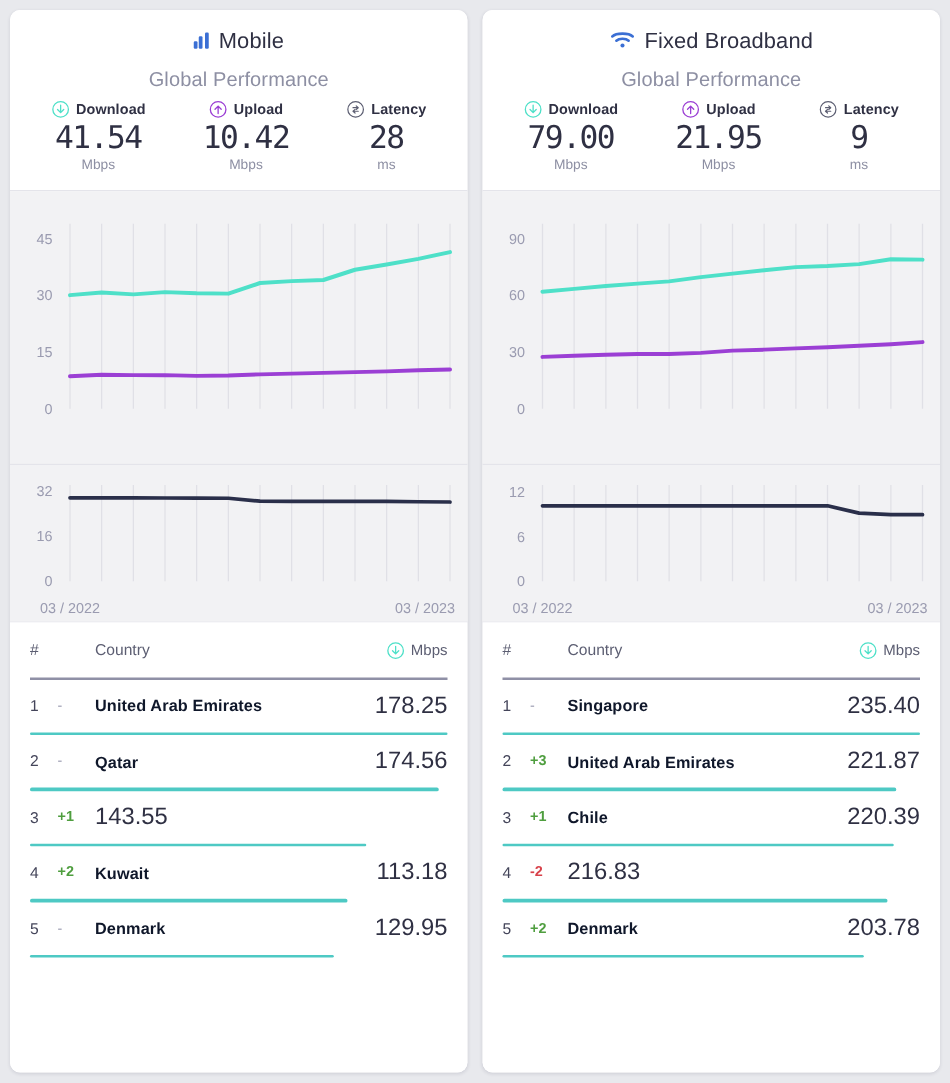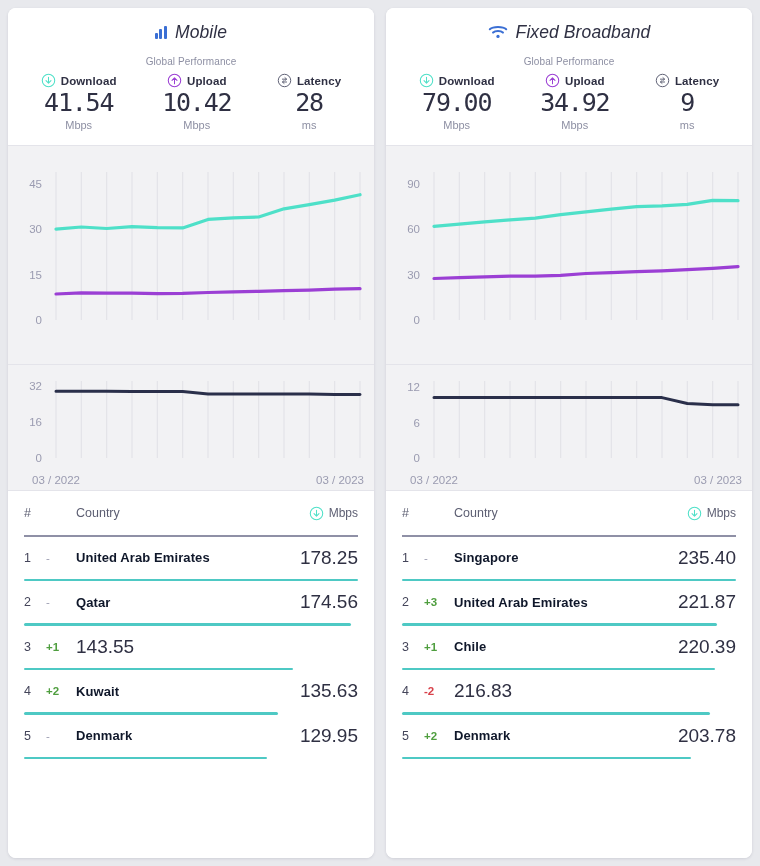--- a/index.html
+++ b/index.html
@@ -28,31 +28,31 @@
     min-width:0;
   }
 
   
   .card-head{padding:10px 0 10px 0;background:#fff;}
   .title-row{
     display:flex;align-items:center;justify-content:center;gap:8px;
     height:28px;
   }
   .title-row .tname{
-    font-size:17.5px;color:#2f3043;letter-spacing:.1px;font-style:italic;
+    font-size:17.5px;color:#2f3043;letter-spacing:.1px;
   }
   .icon-bars{display:flex;align-items:flex-end;gap:1.6px;height:13px;}
   .icon-bars i{display:block;width:3px;background:#3b6fd4;border-radius:1px;}
   .icon-bars i:nth-child(1){height:6px;}
   .icon-bars i:nth-child(2){height:10px;}
   .icon-bars i:nth-child(3){height:13px;}
   .wifi-ico{display:block;}
 
   .subtitle{
-    text-align:center;font-size:10px;color:#8d8fa3;
+    text-align:center;font-size:16px;color:#8d8fa3;
     margin:10px 0 6px 0;font-weight:400;letter-spacing:.1px;
   }
   .metrics{display:flex;justify-content:space-around;padding:0 10px 4px 10px;text-align:right;}
   .metric{display:flex;flex-direction:column;align-items:center;min-width:0;}
   .metric-label{display:flex;align-items:center;gap:5px;}
   .metric-label .mtxt{font-size:11.5px;color:#2f3043;font-weight:700;letter-spacing:.1px;}
   .metric-val{
     font-size:25px;color:#2f3043;margin-top:2px;line-height:1;
     font-family:"DejaVu Sans Mono","Liberation Mono",monospace;
     font-weight:400;letter-spacing:-1.2px;
@@ -222,21 +222,21 @@
         <div class="row">
         <span class="r-num">3</span>
         <span class="r-chg up">+1</span>
         <span class="r-val">143.55</span>
       </div>
       <div class="bar" style="width:80.5%"></div>
         <div class="row">
         <span class="r-num">4</span>
         <span class="r-chg up">+2</span>
         <span class="r-country">Kuwait</span>
-        <span class="r-val">135.63</span>
+        <span class="r-val">113.18</span>
       </div>
       <div class="bar" style="width:76.1%"></div>
         <div class="row">
         <span class="r-num">5</span>
         <span class="r-chg flat">-</span>
         <span class="r-country">Denmark</span>
         <span class="r-val">129.95</span>
       </div>
       <div class="bar" style="width:72.9%"></div>
     </div>
@@ -265,21 +265,21 @@
         <div class="metric-unit">Mbps</div>
       </div>
           <div class="metric">
         <div class="metric-label">
           <svg width="15" height="15" viewBox="0 0 20 20">
     <circle cx="10" cy="10" r="8.3" fill="none" stroke="#9b3fd4" stroke-width="1.4"></circle>
     <path d="M10 14.4 V6.8 M6.7 9.9 L10 6.5 L13.3 9.9" fill="none" stroke="#9b3fd4" stroke-width="1.4" stroke-linecap="round" stroke-linejoin="round"></path>
   </svg>
           <span class="mtxt">Upload</span>
         </div>
-        <div class="metric-val">34.92</div>
+        <div class="metric-val">21.95</div>
         <div class="metric-unit">Mbps</div>
       </div>
           <div class="metric">
         <div class="metric-label">
           <svg width="15" height="15" viewBox="0 0 20 20">
     <circle cx="10" cy="10" r="8.3" fill="none" stroke="#5c5e72" stroke-width="1.3"></circle>
     <path d="M7.2 8.2 H12.6 M10.6 6.2 L12.8 8.2 L10.6 10.1" fill="none" stroke="#5c5e72" stroke-width="1.25" stroke-linecap="round" stroke-linejoin="round"></path>
     <path d="M12.8 12.0 H7.4 M9.4 10.0 L7.2 12.0 L9.4 13.9" fill="none" stroke="#5c5e72" stroke-width="1.25" stroke-linecap="round" stroke-linejoin="round"></path>
   </svg>
           <span class="mtxt">Latency</span>

